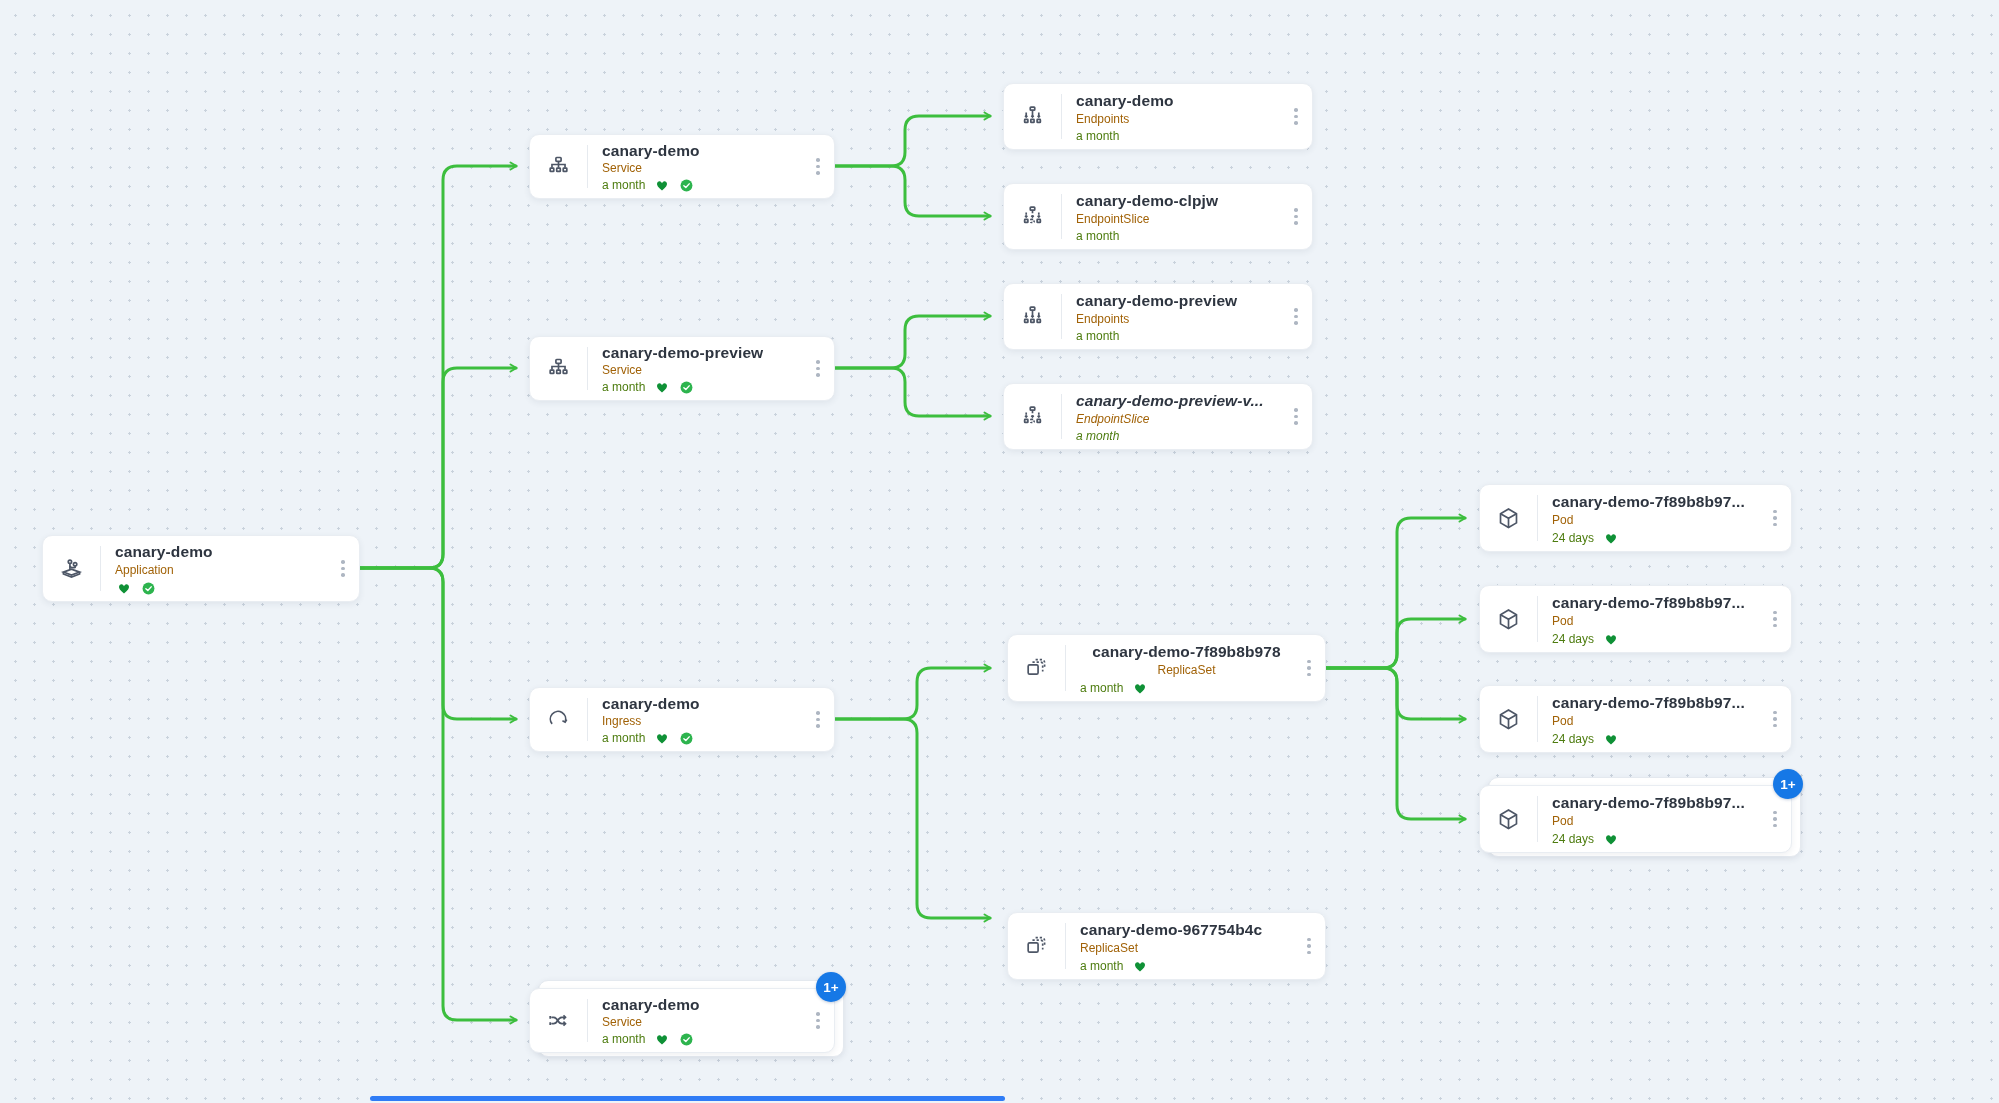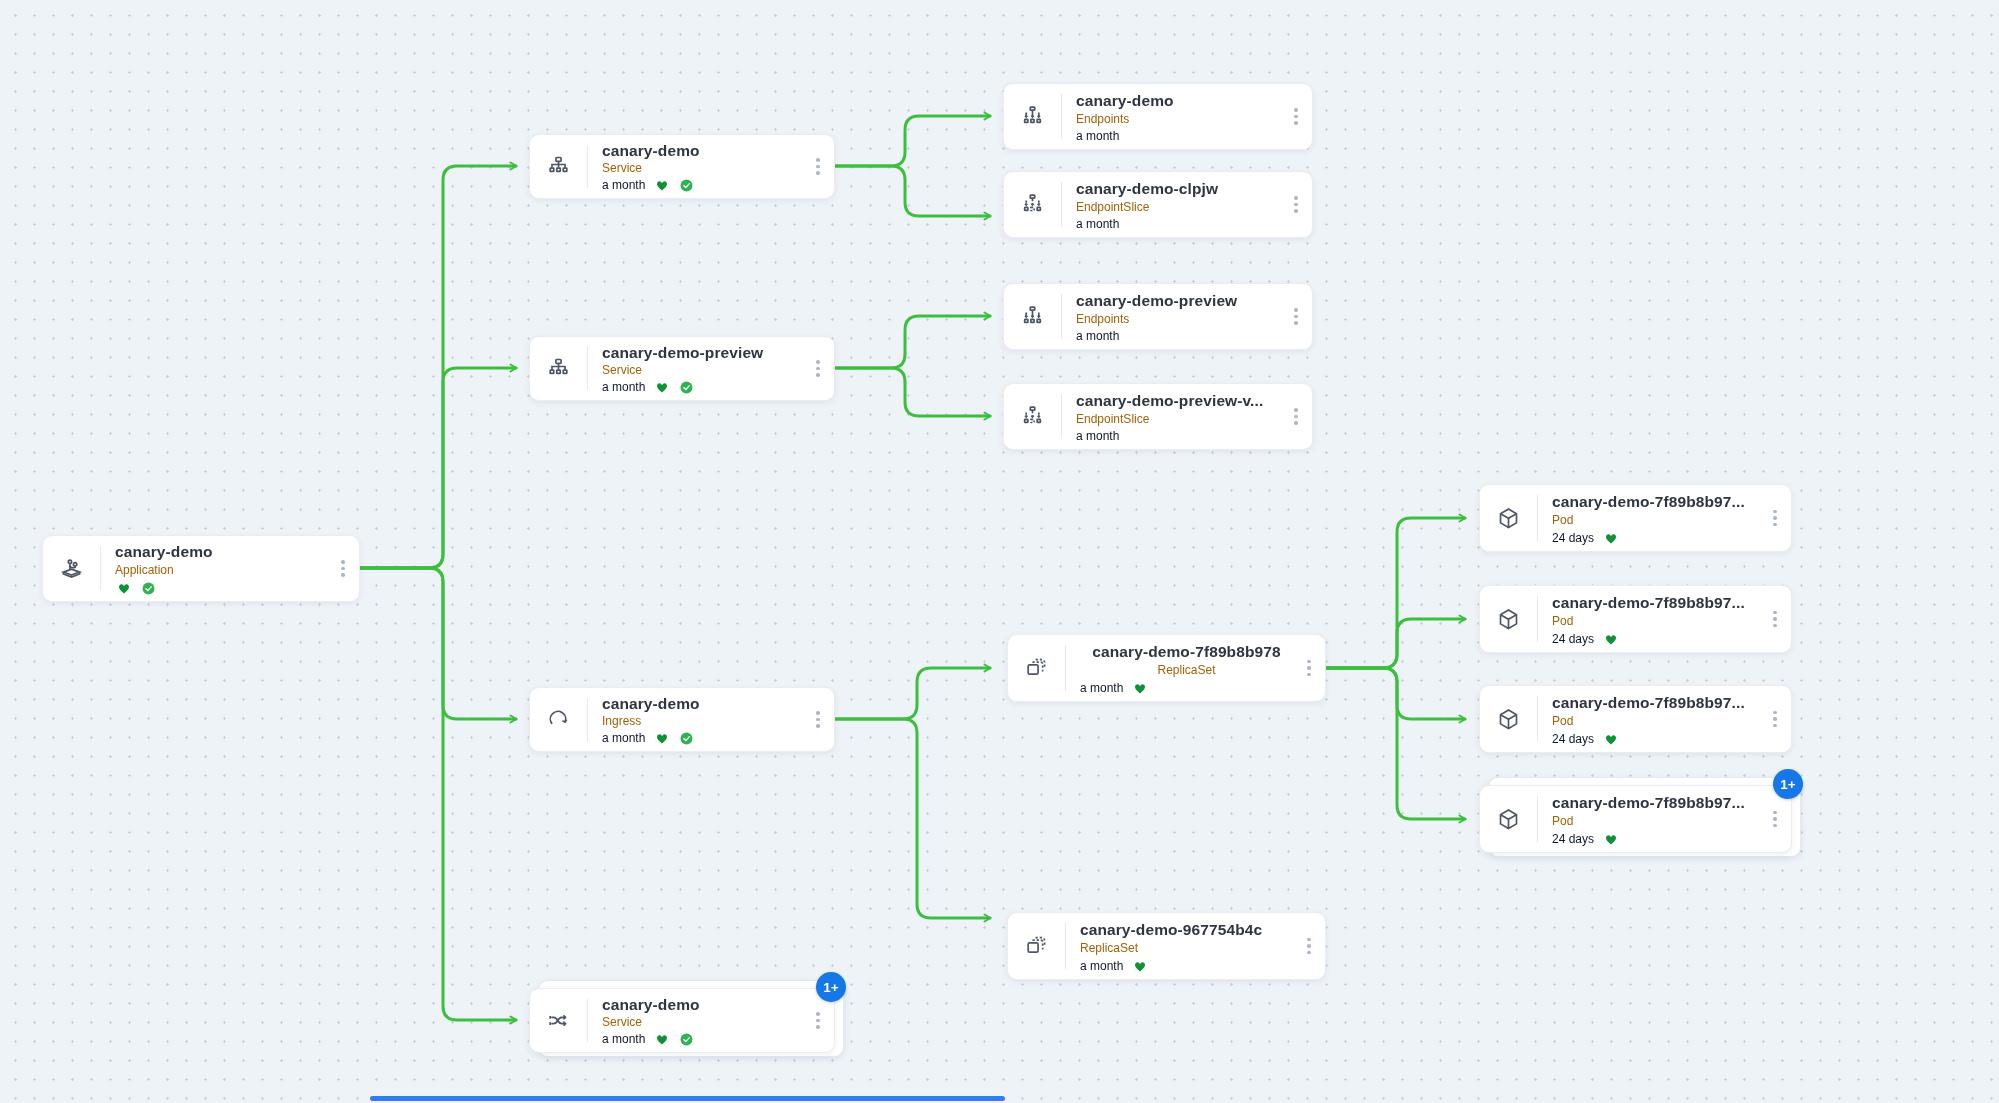--- a/index.html
+++ b/index.html
@@ -24,21 +24,21 @@
     position:absolute; z-index:2; background:#fff;
     border:1px solid #e4e9ef; border-radius:10px;
     box-shadow:0 2px 6px rgba(45,62,92,.10); box-sizing:border-box;
   }
   .icon-area{flex:0 0 57px; display:flex; align-items:center; justify-content:center;}
   .node-icon{width:27px; height:27px; stroke:#4d5666; fill:none; stroke-width:1.5;}
   .vdivider{width:1px; background:#e6eaef; margin:10px 0;}
   .text{flex:1; min-width:0; display:flex; flex-direction:column; justify-content:center; padding:7px 0 5px 14px;}
   .title{font-size:15.5px; font-weight:700; color:#2e3540; letter-spacing:.1px; white-space:nowrap; overflow:hidden;}
   .kind{font-size:12px; color:#a16207; margin-top:2px;}
-  .meta{font-size:12px; color:#0f172a; margin-top:3px; display:flex; align-items:center; gap:8px; min-height:15px;}
+  .meta{font-size:12px; color:#4d7c0f; margin-top:3px; display:flex; align-items:center; gap:8px; min-height:15px;}
   .heart{width:18px; height:16px; fill:#0f9136;}
   .synced{width:15px; height:15px;}
   .kebab{flex:0 0 32px; display:flex; flex-direction:column; align-items:center; justify-content:center; gap:3px; cursor:pointer;}
   .kebab i{width:3.6px; height:3.6px; border-radius:50%; background:#aeb6c2;}
   .badge{
     position:absolute; top:-17px; right:-12px; width:30px; height:30px; border-radius:50%;
     background:#1678e6; color:#fff; font-size:13.5px; font-weight:700;
     display:flex; align-items:center; justify-content:center; z-index:4;
     box-shadow:0 1px 3px rgba(20,60,120,.25);
   }
@@ -289,21 +289,21 @@
 
       </div>
     </div>
     <div class="kebab">
         <i></i>
         <i></i>
         <i></i>
       </div>
 
   </div>
-    <div class="node" style="left: 1003px; top: 171px; width: 310px; height: 67px;">
+    <div class="node" style="left: 1003px; top: 183px; width: 310px; height: 67px;">
     <div class="icon-area">
       <svg class="node-icon">
           <use href="#endpointslice-icon"></use>
         </svg>
     </div>
     <div class="vdivider"></div>
     <div class="text">
       <div class="title">canary-demo-clpjw</div>
       <div class="kind">EndpointSlice</div>
       <div class="meta">
@@ -333,21 +333,21 @@
 
       </div>
     </div>
     <div class="kebab">
         <i></i>
         <i></i>
         <i></i>
       </div>
 
   </div>
-    <div class="node" style="left: 1003px; top: 383px; width: 310px; height: 67px;">
+    <div class="node" style="left: 1003px; top: 383px; width: 310px; height: 67px; font-style: italic;">
     <div class="icon-area">
       <svg class="node-icon">
           <use href="#endpointslice-icon"></use>
         </svg>
     </div>
     <div class="vdivider"></div>
     <div class="text">
       <div class="title">canary-demo-preview-v...</div>
       <div class="kind">EndpointSlice</div>
       <div class="meta">

